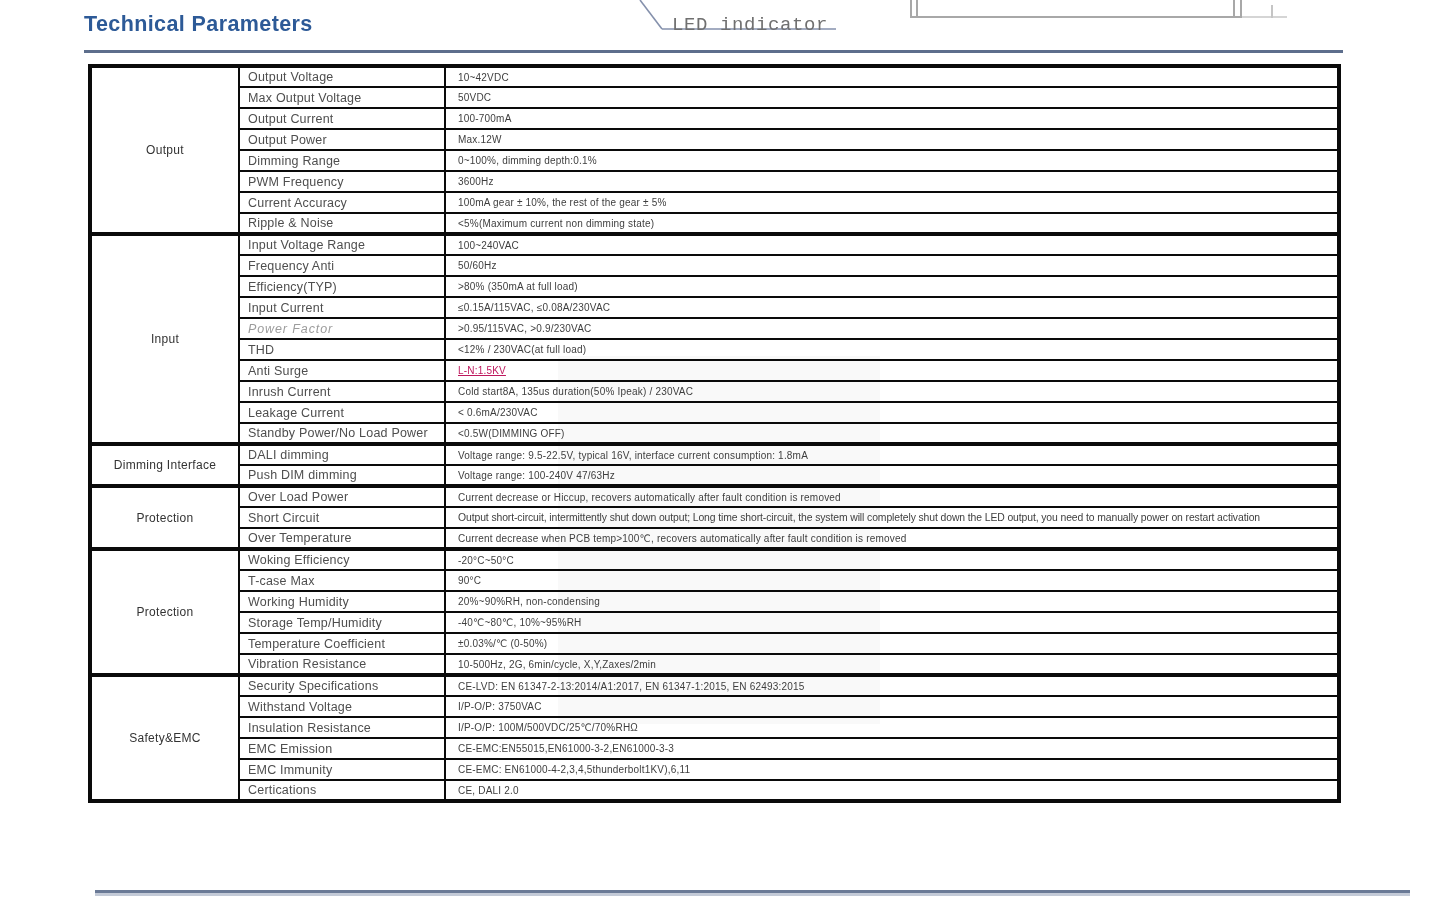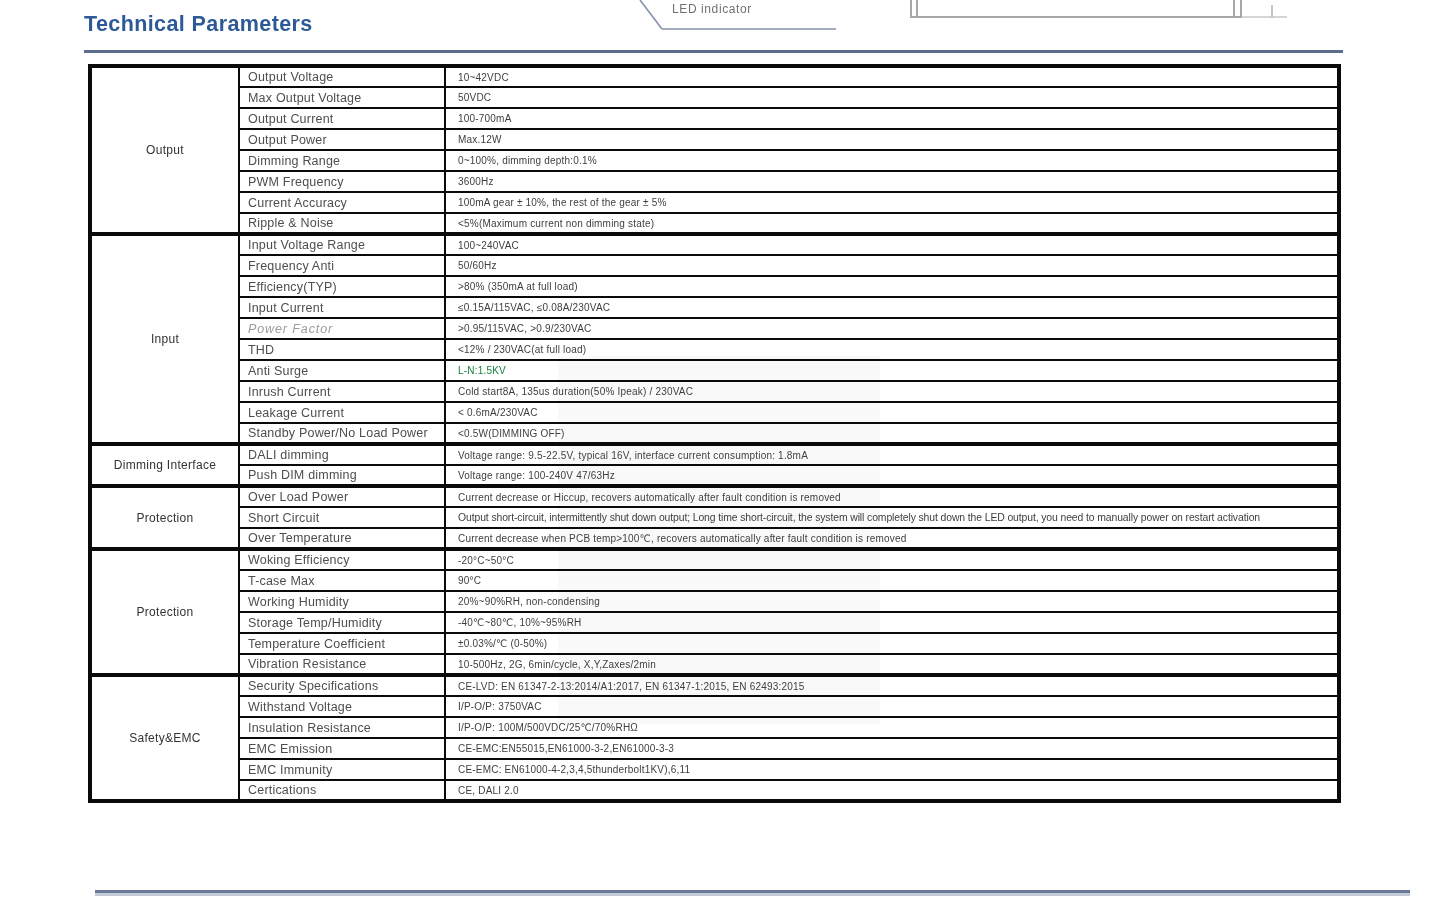--- a/index.html
+++ b/index.html
@@ -19,22 +19,23 @@
     font-size:21.5px;font-weight:600;letter-spacing:.4px;
     color:var(--title-blue,#2d5a97);
   }
   .header-rule{
     position:absolute;left:84px;top:50px;width:1259px;height:3px;
     background:var(--rule-blue,#5d6e8c);
   }
   
   .callout-svg{position:absolute;left:628px;top:0;width:212px;height:34px;}
   .callout-label{
-    position:absolute;left:672px;top:2px;font-size:12px;letter-spacing:.6px;
+    position:absolute;left:672px;top:14px;font-size:19px;letter-spacing:.6px;
     color:var(--label-gray,#707070);
+    font-family:Liberation Mono, monospace;
   }
   
   .dev{position:absolute;background:var(--drawing-gray,#a8a8a8);}
   .dev.t1{left:910px;top:0;width:2px;height:18px;}
   .dev.t2{left:916px;top:0;width:2px;height:18px;}
   .dev.hl{left:911px;top:16px;width:330px;height:2px;}
   .dev.t3{left:1233px;top:0;width:2px;height:18px;}
   .dev.t4{left:1240px;top:0;width:2px;height:18px;}
   .dev.hl2{left:1242px;top:16px;width:45px;height:2px;background:#d5d5d5;}
   .dev.t5{left:1271px;top:5px;width:2px;height:13px;background:#c5c5c5;}
@@ -60,21 +61,21 @@
   }
   td.param{
     font-size:12.5px;color:var(--text-param,#4e4e4e);letter-spacing:.2px;
     padding:0 6px 0 8px;
   }
   td.val{
     font-size:10px;color:var(--text-dark,#3e3e3e);letter-spacing:.2px;
     padding:0 8px 0 12px;
   }
   td.param.muted{color:var(--text-muted,#9c9c9c);letter-spacing:.9px;font-style:italic;}
-  td.val.muted-val{color:#15803d;}
+  td.val.muted-val{color:#be185d;text-decoration:underline;}
   td.val.val-small{font-size:10.4px;letter-spacing:-.1px;}
   .footer-rule{
     position:absolute;left:95px;top:890px;width:1315px;height:6px;
     background:linear-gradient(to bottom,var(--footer-top,#6a7a96) 0 58%,var(--footer-bottom,#c3cad7) 58% 100%);
   }
 </style>
 </head>
 <body>
 
 <div class="canvas">

